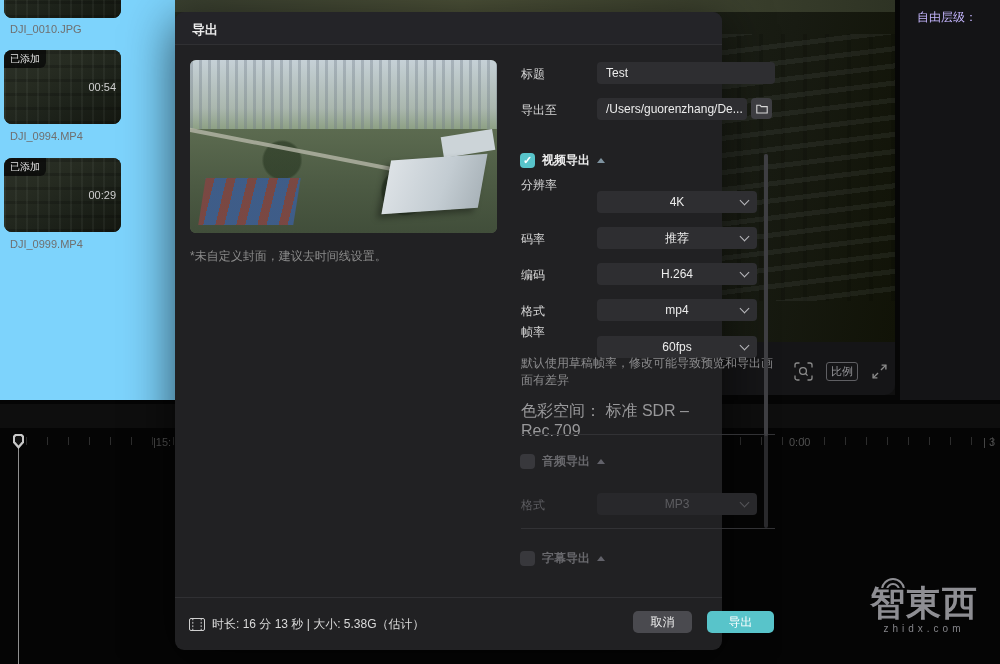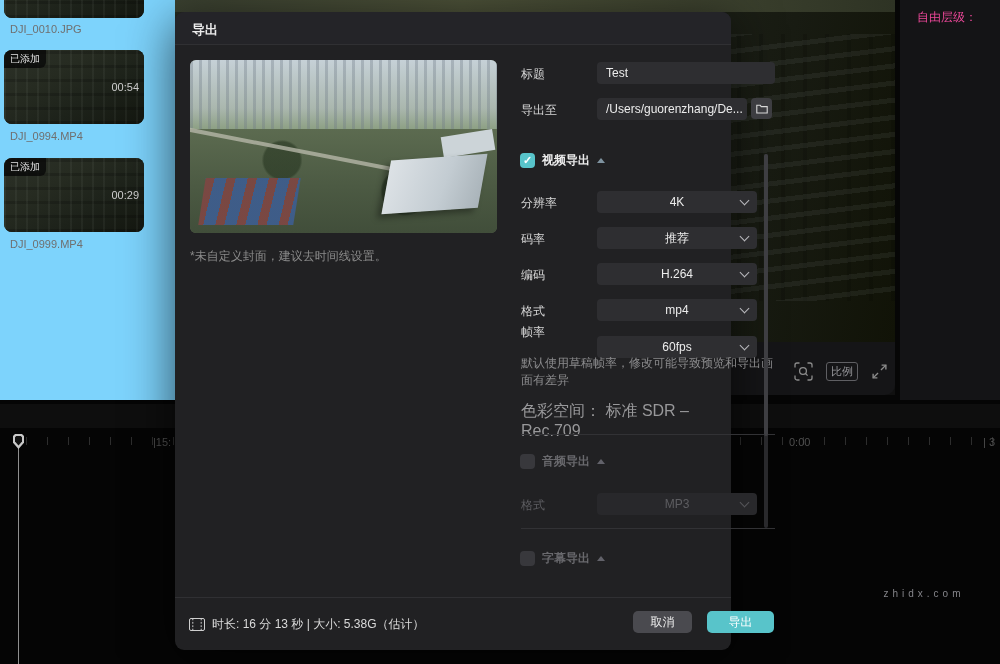--- a/index.html
+++ b/index.html
@@ -1,21 +1,21 @@
 <!DOCTYPE html>
 <html><head>
 <meta charset="utf-8">
 <style>
   html,body{margin:0;padding:0;background:#000;}
   .app{position:relative;width:1000px;height:664px;background:#060606;overflow:hidden;
        font-family:"Liberation Sans",sans-serif;-webkit-font-smoothing:antialiased;}
 
   
   .media-panel{position:absolute;left:0;top:0;width:175px;height:400px;background:#7dd3fc;}
-  .thumb{position:absolute;left:4px;width:140px;border-radius:8px;overflow:hidden;background:#1a1d16;text-align:center;}
+  .thumb{position:absolute;left:4px;width:117px;border-radius:8px;overflow:hidden;background:#1a1d16;text-align:center;}
   .thumb .img{position:absolute;inset:0;
      background:linear-gradient(150deg,#2c3128 0%,#262b21 35%,#1d221a 65%,#141710 100%);}
   .thumb .img::after{content:"";position:absolute;inset:0;
      background:repeating-linear-gradient(90deg,rgba(190,200,190,.06) 0 2px,transparent 2px 11px),
                 repeating-linear-gradient(0deg,rgba(0,0,0,.18) 0 3px,transparent 3px 14px);}
   .t1{top:-56px;height:74px;}
   .t2{top:50px;height:74px;}
   .t3{top:158px;height:74px;}
   .badge{position:absolute;left:0;top:0;background:rgba(8,8,8,.78);color:#e2e2e2;font-size:10px;
          padding:2px 6px;border-radius:8px 0 6px 0;}
@@ -33,21 +33,21 @@
      background:repeating-linear-gradient(173deg,rgba(195,205,208,.14) 0 5px,transparent 5px 17px),
                 repeating-linear-gradient(90deg,rgba(0,0,0,.25) 0 4px,transparent 4px 22px);}
   .controls-bar{position:absolute;left:0;bottom:0;width:100%;height:53px;background:#151517;
      border-radius:0 0 10px 10px;}
   .ctrl-icons{position:absolute;right:7px;bottom:14px;display:flex;align-items:center;gap:13px;}
   .ratio-btn{border:1px solid #5f5f63;color:#97979b;font-size:11px;padding:1px 4px;border-radius:3px;}
 
   
   .right-panel{position:absolute;left:895px;top:0;width:105px;height:400px;background:#141416;
      border-left:5px solid #060606;box-sizing:border-box;}
-  .free-level{position:absolute;left:17px;top:9px;color:#ec4899;font-size:12px;}
+  .free-level{position:absolute;left:17px;top:9px;color:#c4b5fd;font-size:12px;}
 
   
   .timeline{position:absolute;left:0;top:400px;width:1000px;height:264px;background:#050505;}
   .tl-band{position:absolute;left:0;top:4px;width:100%;height:24px;background:#0e0e0e;}
   .ruler{position:absolute;left:0;top:34px;width:100%;height:16px;}
   .ticks{position:absolute;left:26px;right:0;top:3px;height:8px;
      background:repeating-linear-gradient(90deg,#2d2d2d 0 1px,transparent 1px 21px);}
   .rl{position:absolute;top:2px;font-size:11px;color:#4f4f4f;white-space:pre;}
   .rl1{left:153px;} .rl2{left:789px;} .rl3{left:983px;}
   .playhead-line{position:absolute;left:18px;top:38px;width:1px;height:226px;background:#8f8f8f;}
@@ -61,21 +61,21 @@
   .watermark{position:absolute;left:851px;top:585px;width:146px;text-align:center;z-index:60;}
   .wm-cn{font-size:35px;font-weight:bold;color:#8e8e93;letter-spacing:1px;line-height:1;}
   .wm-en{font-size:10px;color:#85858a;letter-spacing:4px;margin-top:3px;}
   .wifi{position:absolute;left:10px;top:-9px;width:26px;height:12px;overflow:hidden;}
   .wifi .a1,.wifi .a2{position:absolute;border:2px solid #8e8e93;border-radius:50%;}
   .a1{width:20px;height:20px;left:1px;top:2px;}
   .a2{width:10px;height:10px;left:6px;top:7px;}
 
   
   .dialog{position:absolute;left:175px;top:12px;width:547px;height:638px;background:#212123;
-     border-radius:9px;box-shadow:0 10px 50px rgba(0,0,0,.65);z-index:50;padding-left:9px;}
+     border-radius:9px;box-shadow:0 10px 50px rgba(0,0,0,.65);z-index:50;}
   .dlg-header{position:absolute;left:0;top:0;width:100%;height:33px;background:#242428;
      border-bottom:1px solid #303033;border-radius:9px 9px 0 0;box-sizing:border-box;}
   .dlg-title{position:absolute;left:17px;top:9px;font-size:13px;font-weight:bold;color:#ebebeb;}
 
   .cover{position:absolute;left:15px;top:48px;width:307px;height:173px;border-radius:6px;overflow:hidden;background:#55644c;}
   .cv-sky{position:absolute;left:0;top:0;width:100%;height:40%;
      background:repeating-linear-gradient(90deg,rgba(110,122,134,.35) 0 3px,transparent 3px 9px),
                 linear-gradient(#c6d1d7 0%,#aab7ae 70%,#8da084 100%);}
   .cv-trees{position:absolute;left:0;top:40%;width:100%;height:60%;
      background:radial-gradient(circle at 30% 30%,rgba(30,45,25,.5) 0 8%,transparent 9%),
@@ -117,21 +117,21 @@
   .tri-up.dis{border-bottom-color:#62626a;}
 
   .drow-label{position:absolute;left:346px;font-size:12px;color:#d6d6d6;}
   .dd{position:absolute;left:422px;width:160px;height:22px;background:#2e2e31;border-radius:4px;
       color:#ececec;font-size:12px;line-height:22px;text-align:center;box-sizing:border-box;}
   .chev{position:absolute;right:9px;top:6px;width:6px;height:6px;border-right:1.5px solid #b9b9bd;
       border-bottom:1.5px solid #b9b9bd;transform:rotate(45deg);}
   .dd.dis{background:#28282b;color:#5d5d61;}
   .dd.dis .chev{border-color:#55555a;}
   .r0{top:179px;} .r1{top:215px;} .r2{top:251px;} .r3{top:287px;} .r4{top:324px;}
-  .rl0{top:183px;text-align:right;} .rl1b{top:219px;} .rl2b{top:255px;} .rl3b{top:291px;} .rl4b{top:312px;}
+  .rl0{top:165px;text-align:right;} .rl1b{top:219px;} .rl2b{top:255px;} .rl3b{top:291px;} .rl4b{top:312px;}
   .fmt-label{position:absolute;left:346px;top:485px;font-size:12px;color:#5d5d61;}
   .dd-fmt{top:481px;}
 
   .note{position:absolute;left:346px;top:343px;width:258px;font-size:12px;color:#8c8c8e;line-height:17px;}
   .cspace{position:absolute;left:346px;top:389px;font-size:16px;color:#98989a;}
   .hdiv{position:absolute;left:346px;width:254px;height:1px;background:#323235;}
   .hd1{top:422px;} .hd2{top:516px;}
 
   .vscroll-track{position:absolute;left:589px;top:142px;width:4px;height:374px;background:#29292c;border-radius:2px;}
   .vscroll-thumb{position:absolute;left:589px;top:142px;width:4px;height:282px;background:#3e3e42;border-radius:2px;}
@@ -209,20 +209,27 @@
       <span class="rl rl3">| 3</span>
     </div>
     <div class="playhead-line"></div>
     <div class="ph-head">
       <div class="ph-outer"></div>
       <div class="ph-inner"></div>
     </div>
   </div>
 
   <div class="watermark">
+    <div style="position:relative;display:inline-block;">
+      <div class="wifi">
+          <i class="a1"></i>
+          <i class="a2"></i>
+        </div>
+      <div class="wm-cn">智東西</div>
+    </div>
     <div class="wm-en">zhidx.com</div>
   </div>
 
   <div class="dialog">
     <div class="dlg-header">
       <div class="dlg-title">导出</div>
     </div>
 
     <div class="cover">
       <div class="cv-sky"></div>

